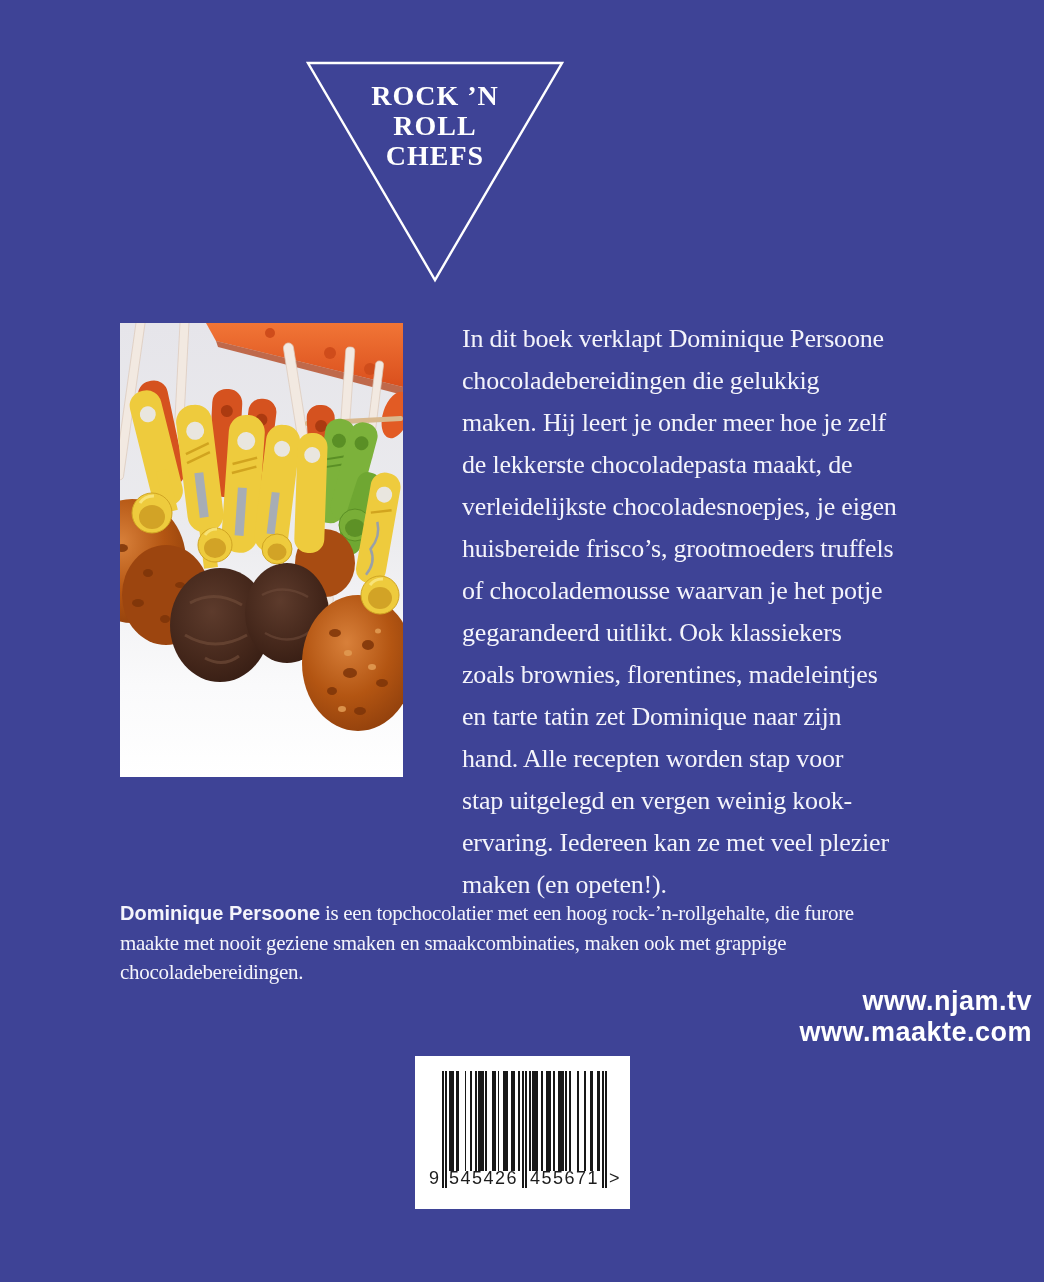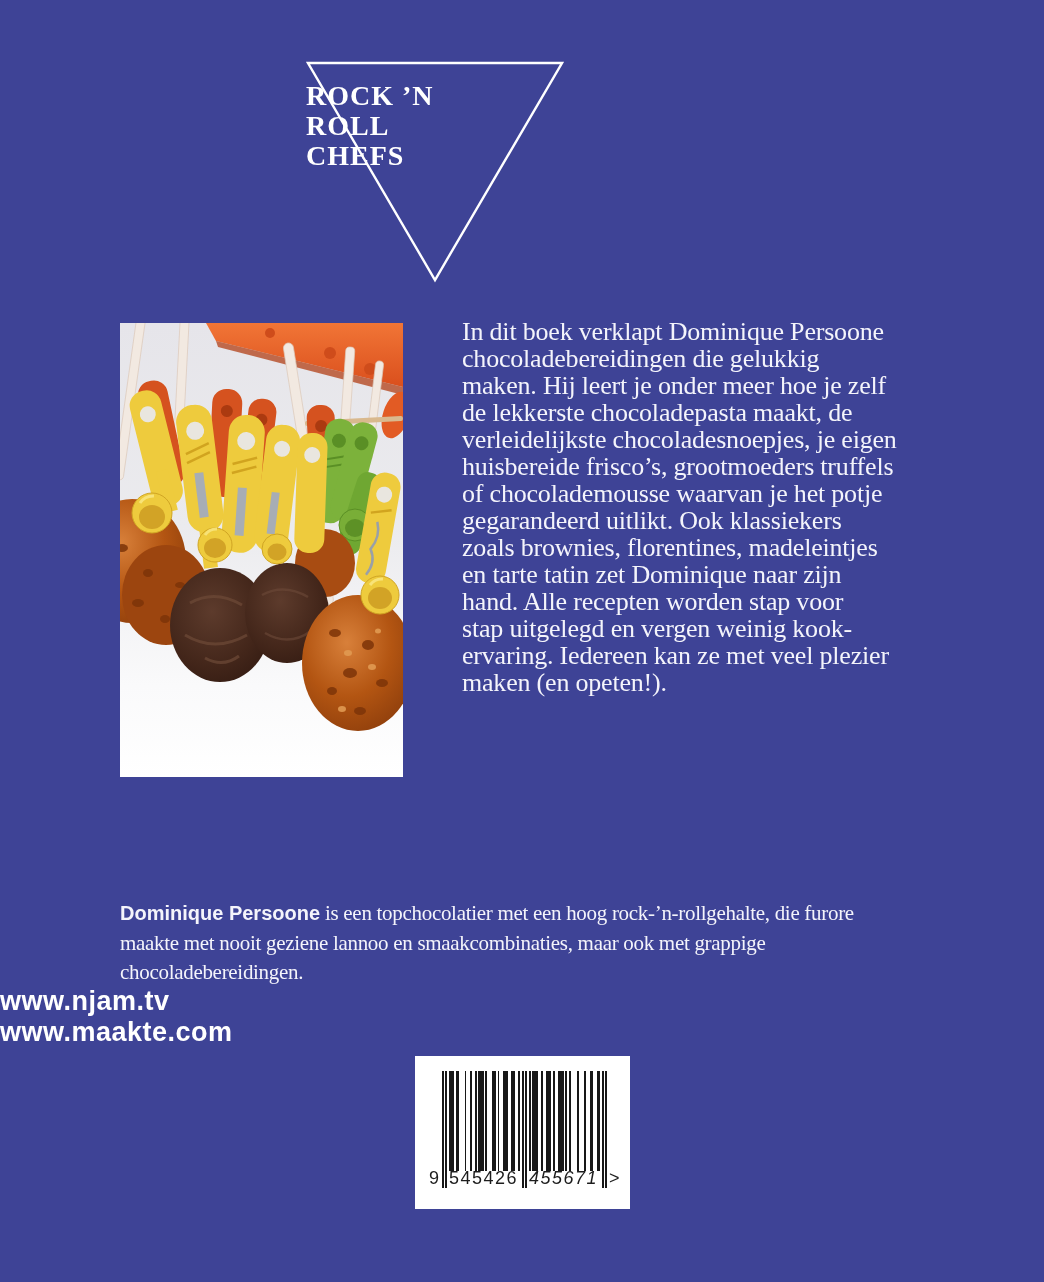--- a/index.html
+++ b/index.html
@@ -11,33 +11,34 @@
     font-family:"Liberation Serif", serif;
     color:#ffffff;
     margin:0 auto;
   }
   .abs{position:absolute;}
 
   
   .tri-svg{left:306px;top:61px;width:258px;height:222px;}
   .tri-title{
     left:306px;top:81px;width:258px;
+    text-align:center;
     font:bold 28px/30px "Liberation Serif", serif;
     letter-spacing:1px;
     white-space:nowrap;
   }
 
   
   .photo{left:120px;top:323px;width:283px;height:454px;}
   .photo svg{display:block;width:283px;height:454px;}
 
   
   .blurb{
     left:462px;top:318px;
-    font-size:26px;line-height:27px;
+    font-size:26px;line-height:42px;
     letter-spacing:-0.2px;
     white-space:nowrap;
     color:#f4f4fb;
   }
 
   
   .bio{
     left:120px;top:866px;
     font-size:21px;line-height:29.5px;
     letter-spacing:-0.3px;
@@ -48,21 +49,21 @@
   .bio-name{
     font-family:"Liberation Sans", sans-serif;
     font-weight:bold;
     font-size:20px;
     letter-spacing:0;
   }
 
   
   .urls{
     left:0;top:986px;width:1032px;
-    text-align:left;
+    text-align:right;
     font-family:"Liberation Sans", sans-serif;
     font-weight:bold;
     font-size:27px;line-height:31px;
     letter-spacing:0.5px;
   }
 
   
   .barcode-box{
     left:415px;top:1056px;width:215px;height:153px;
     background:#ffffff;
@@ -73,21 +74,21 @@
   .bc-bar{position:absolute;top:0;height:100px;background:#181818;}
   .bc-guard{height:117px;}
   .bc-digit{
     position:absolute;top:112px;
     font-family:"Liberation Sans", sans-serif;
     font-size:18px;color:#1d1d1d;
     letter-spacing:1.5px;
   }
   .bc-d9{left:4px;width:20px;text-align:right;letter-spacing:0;}
   .bc-g1{left:33px;width:71px;text-align:center;}
-  .bc-g2{left:114px;width:71px;text-align:left;font-style:italic;}
+  .bc-g2{left:114px;width:71px;text-align:center;}
   .bc-arrow{left:194px;width:22px;letter-spacing:0;}
 </style>
 </head>
 <body>
 
 <div class="page" style="background: rgb(62, 67, 150);">
 
   <svg class="abs tri-svg" viewBox="0 0 258 222">
     <polygon points="2,2 256,2 129,219" fill="none" stroke="#ffffff" stroke-width="2.4"></polygon>
   </svg>
@@ -260,21 +261,21 @@
         <path d="M250,262 a15,15 0 0 1 13,-6"></path>
       </g>
     </svg>
   </div>
 
   <div class="abs blurb">In dit boek verklapt Dominique Persoone<br>chocoladebereidingen die gelukkig<br>maken. Hij leert je onder meer hoe je zelf<br>de lekkerste chocoladepasta maakt, de<br>verleidelijkste chocoladesnoepjes, je eigen<br>huisbereide frisco’s, grootmoeders truffels<br>of chocolademousse waarvan je het potje<br>gegarandeerd uitlikt. Ook klassiekers<br>zoals brownies, florentines, madeleintjes<br>en tarte tatin zet Dominique naar zijn<br>hand. Alle recepten worden stap voor<br>stap uitgelegd en vergen weinig kook-<br>ervaring. Iedereen kan ze met veel plezier<br>maken (en opeten!).</div>
 
   <div class="abs bio">
     <span class="bio-name">Dominique Persoone</span>
     <span>is een topchocolatier met een hoog rock-’n-rollgehalte, die furore</span><br>
-    <span>maakte met nooit geziene lannoo en smaakcombinaties, maar ook met grappige</span><br>
+    <span>maakte met nooit geziene smaken en smaakcombinaties, maken ook met grappige</span><br>
     <span>chocoladebereidingen.</span>
   </div>
 
   <div class="abs urls">
     <div>www.njam.tv</div>
     <div>www.maakte.com</div>
   </div>
 
   <div class="abs barcode-box">
     <div class="barcode-bars">

